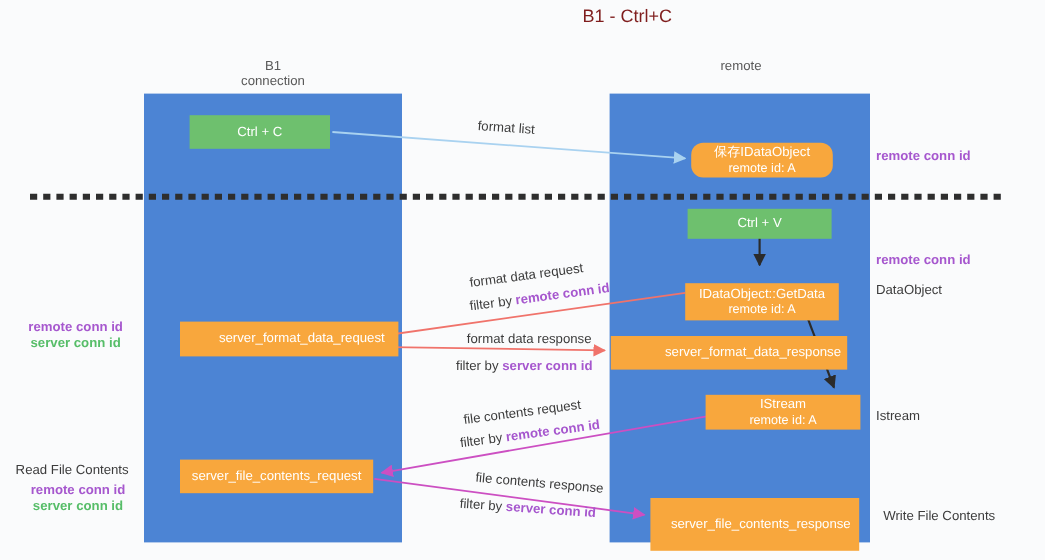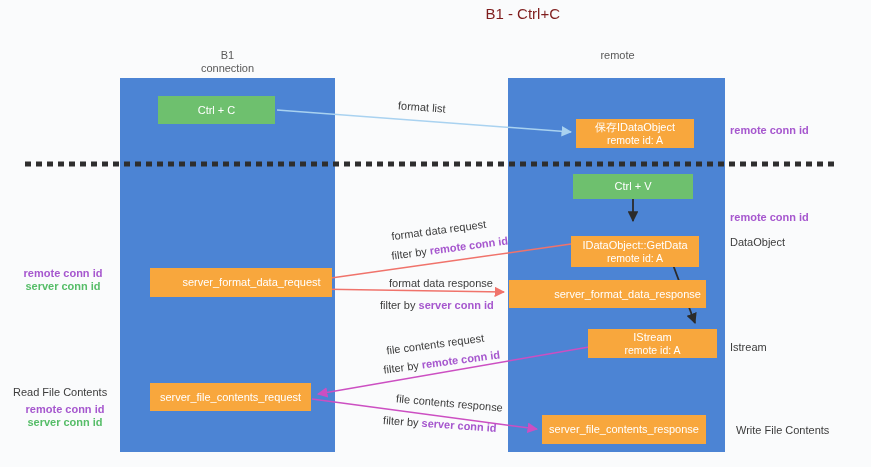--- a/index.html
+++ b/index.html
@@ -65,21 +65,21 @@
     <line x1="312" y1="289" x2="504" y2="292" stroke="#f0736b" stroke-width="1.5" marker-end="url(#m-salmon)"></line>
     <line x1="670" y1="257" x2="695" y2="323" stroke="#2b2b2b" stroke-width="1.8" marker-end="url(#m-black)"></line>
     <line x1="589" y1="347" x2="318" y2="394" stroke="#cc4fc2" stroke-width="1.5" marker-end="url(#m-magenta)"></line>
     <line x1="312" y1="399" x2="537" y2="429" stroke="#cc4fc2" stroke-width="1.5" marker-end="url(#m-magenta)"></line>
   </svg>
 
   <div class="box green" style="left:158px;top:96px;width:117px;height:28px;">
     <div>Ctrl + C</div>
   </div>
 
-  <div class="box orange" style="left:576px;top:119px;width:118px;height:29px;">
+  <div class="box orange" style="left:576px;top:119px;width:118px;height:29px;border-radius:10px;">
     <div>保存IDataObject</div>
     <div class="l2">remote id: A</div>
   </div>
 
   <div class="box green" style="left:573px;top:174px;width:120px;height:25px;">
     <div>Ctrl + V</div>
   </div>
 
   <div class="box orange" style="left:571px;top:226px;width:128px;height:31px;margin-top:10px;">
     <div>IDataObject::GetData</div>
@@ -96,21 +96,21 @@
 
   <div class="box orange" style="left:588px;top:329px;width:129px;height:29px;">
     <div>IStream</div>
     <div class="l2">remote id: A</div>
   </div>
 
   <div class="box orange" style="left:150px;top:383px;width:161px;height:28px;">
     <div>server_file_contents_request</div>
   </div>
 
-  <div class="box orange" style="left:542px;top:415px;width:164px;height:29px;">
+  <div class="box orange" style="left:542px;top:415px;width:164px;height:44px;padding-left:10px;">
     <div>server_file_contents_response</div>
   </div>
 
   <div class="lbl rot-dn4" style="left:398px;top:101px;">format list</div>
 
   <div class="lbl rot-up" style="left:391px;top:224px;">format data request</div>
   <div class="lbl rot-up" style="left:391px;top:242px;">
     <span>filter by </span><span class="purple">remote conn id</span>
   </div>
 

